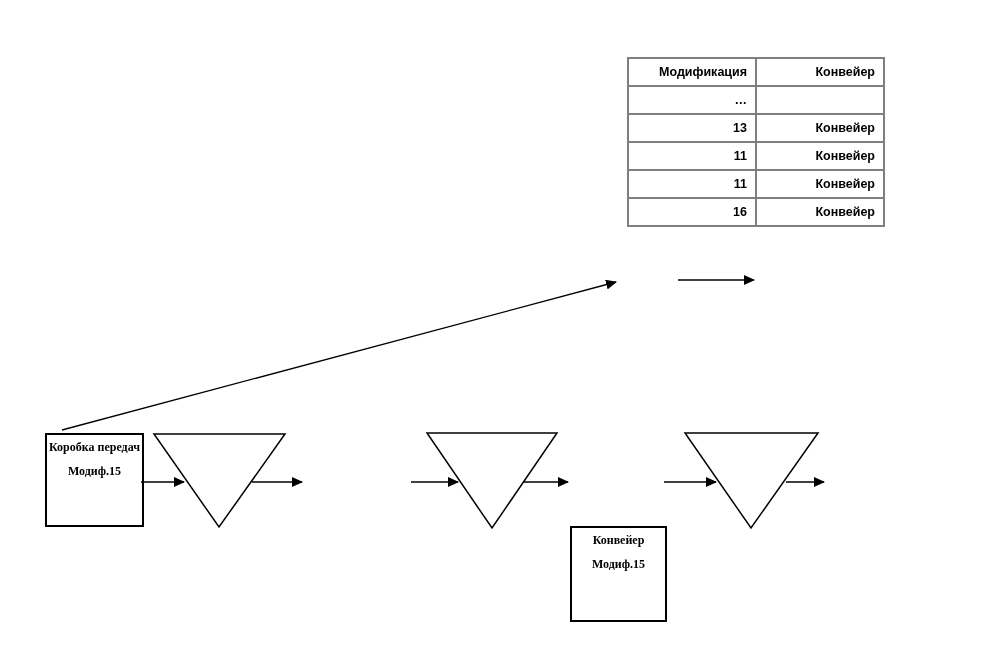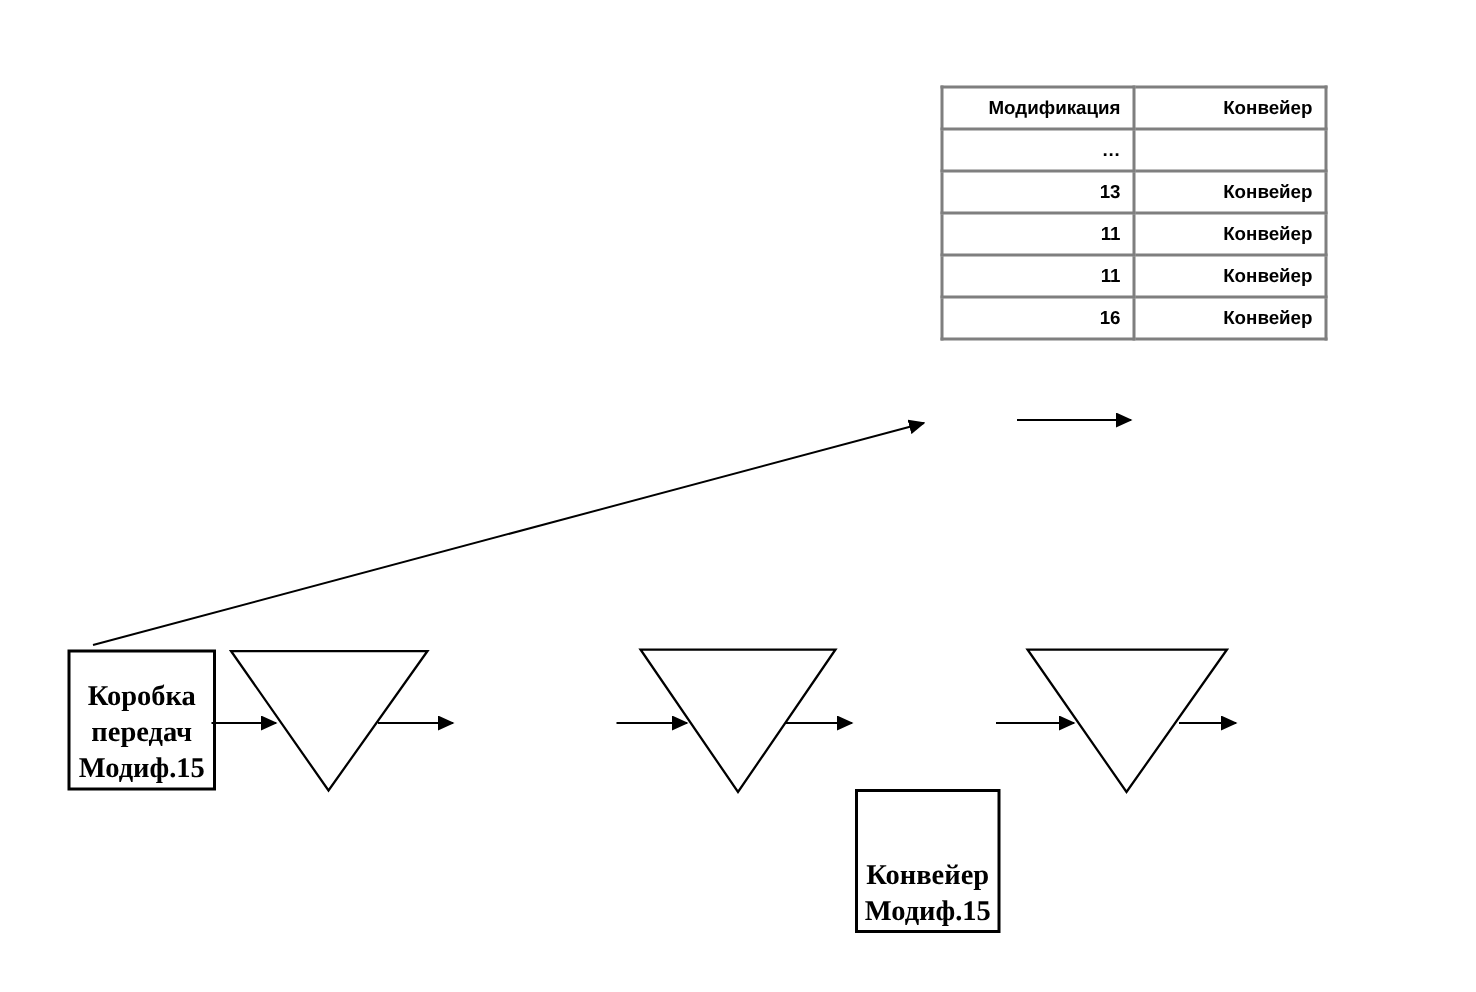--- a/index.html
+++ b/index.html
@@ -20,22 +20,22 @@
     border:2px solid #7f7f7f;
     padding:4px 8px;vertical-align:middle;overflow:hidden;
   }
   #mod-table col{width:128px;}
   #mod-table tr.h26 td{height:18px;}
   #mod-table tr.h40 td{height:32px;}
   #mod-table td.no-pad-left{padding-left:1px;}
   
   .flow-box{
     position:absolute;border:2px solid #000;background:#fff;
-    display:flex;align-items:flex-end;justify-content:center;text-align:center;
-    font-size:19px;font-weight:bold;line-height:24px;
+    display:flex;align-items:flex-start;justify-content:center;text-align:center;
+    font-size:12px;font-weight:bold;line-height:24px;
   }
   #box-1{left:45px;top:433px;width:95px;height:90px;}
   #box-2{left:304px;top:433px;width:106px;height:91px;}
   #box-3{left:570px;top:432px;width:93px;height:92px;}
   
   .overlay{position:absolute;left:0;top:0;pointer-events:none;}
   #shapes-layer{z-index:1;}
   #arrows-layer{z-index:3;}
   .txt{position:relative;z-index:2;}
   svg line, svg polygon.tri{stroke:#000;}

